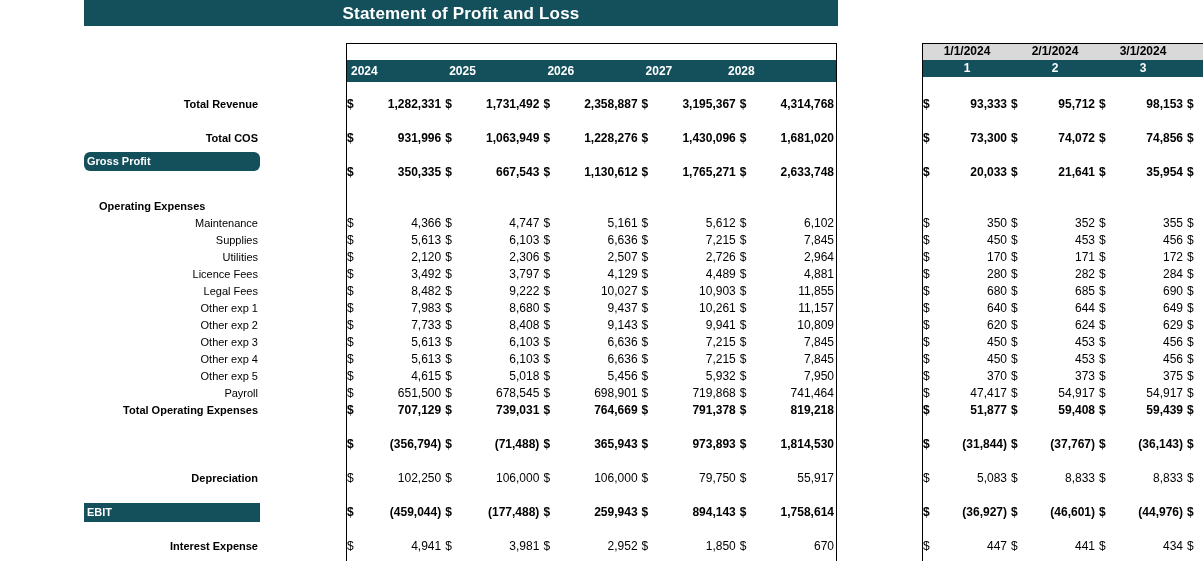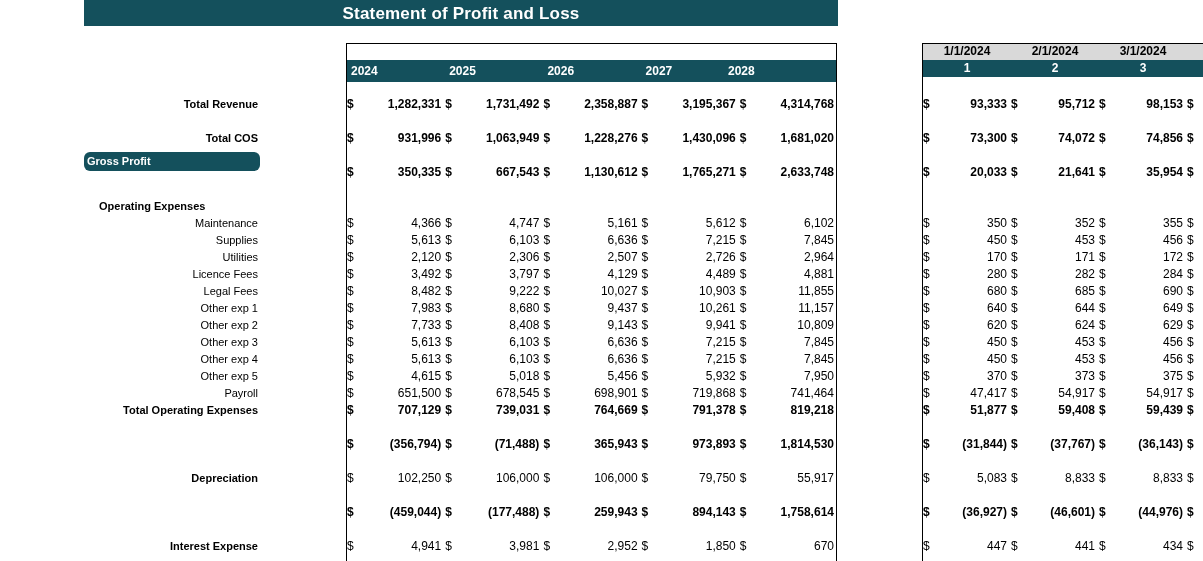--- a/index.html
+++ b/index.html
@@ -183,20 +183,21 @@
     <div class="rowlabel right" style="top: 223px;">Licence Fees</div>
     <div class="rowlabel right" style="top: 240px;">Legal Fees</div>
     <div class="rowlabel right" style="top: 257px;">Other exp 1</div>
     <div class="rowlabel right" style="top: 274px;">Other exp 2</div>
     <div class="rowlabel right" style="top: 291px;">Other exp 3</div>
     <div class="rowlabel right" style="top: 308px;">Other exp 4</div>
     <div class="rowlabel right" style="top: 325px;">Other exp 5</div>
     <div class="rowlabel right" style="top: 342px;">Payroll</div>
     <div class="rowlabel right bold" style="top: 359px;">Total Operating Expenses</div>
     <div class="rowlabel right bold" style="top: 427px;">Depreciation</div>
+    <div class="rowlabel banner" style="top: 460px;">EBIT</div>
     <div class="rowlabel right bold" style="top: 495px;">Interest Expense</div>
   </div>
 
 <div class="tbl" id="annual-table">
   <div class="hdr-blank"></div>
   <div class="hdr-teal" id="annual-header-row">
       <span class="hdr-cell year" style="left: 0px; width: 98.2px;">2024</span>
       <span class="hdr-cell year" style="left: 98.2px; width: 98.2px;">2025</span>
       <span class="hdr-cell year" style="left: 196.4px; width: 98.2px;">2026</span>
       <span class="hdr-cell year" style="left: 294.6px; width: 98.2px;">2027</span>

